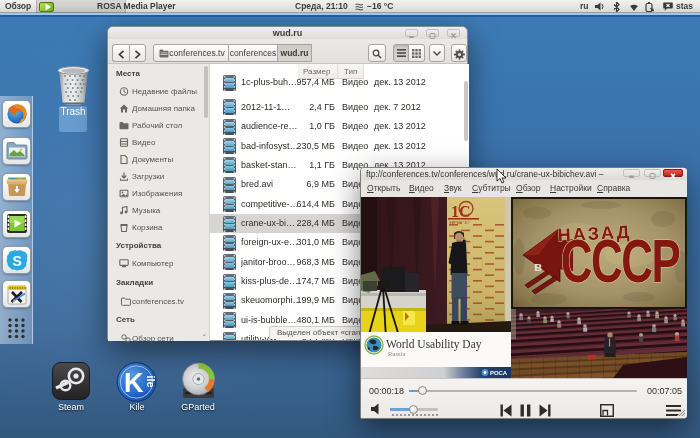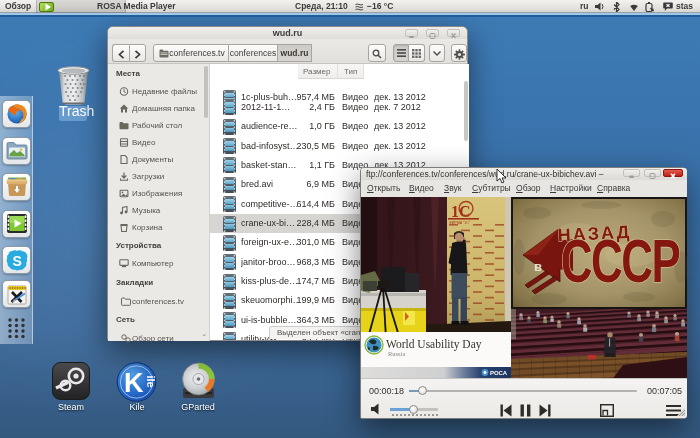--- a/index.html
+++ b/index.html
@@ -109,22 +109,22 @@
           <circle cx="17.2" cy="32" r="1"></circle>
           <circle cx="22.2" cy="32" r="1"></circle>
         <circle cx="14" cy="36" r="1"></circle>
           <circle cx="19" cy="36" r="1"></circle>
       </g>
       <ellipse cx="17.5" cy="6.5" rx="15.5" ry="3.8" fill="#f0f2f3"></ellipse>
       <ellipse cx="17.5" cy="6.5" rx="15.5" ry="3.8" fill="none" stroke="#909396" stroke-width="1"></ellipse>
       <ellipse cx="17.5" cy="6.8" rx="12" ry="2.6" fill="#b8bbbe"></ellipse>
       <path d="M6.8 38.6 L28.2 38.6 L28 40.2 L7 40.2 Z" fill="#6a6d70"></path>
     </svg>
-    <div class="abs" style="left:59px; top:106px; width:28px; height:15px; background:rgba(110,160,210,0.9);
-         border-radius:2.5px; color:#fff; font-size:14px; text-align:center; line-height:11px;">Trash</div>
+    <div class="abs" style="left:59px; top:106px; width:28px; height:26px; background:rgba(110,160,210,0.9);
+         border-radius:2.5px; color:#fff; font-size:10px; text-align:center; line-height:11px;">Trash</div>
   </div>
 
   <div id="bottomicons">
 
     <svg class="abs" style="left:52px; top:362px;" width="38" height="38" viewBox="0 0 38 38">
       <defs>
           <linearGradient id="stm" x1="0" y1="0" x2="0" y2="1">
         <stop offset="0" stop-color="#4a4a4c"></stop>
             <stop offset="1" stop-color="#222224"></stop>
           </linearGradient>
@@ -405,21 +405,21 @@
           <circle cx="3" cy="3" r="2.2" fill="none" stroke="#6b675f"></circle>
           <circle cx="7" cy="6" r="2.2" fill="none" stroke="#6b675f"></circle>
         </svg>
 
       <div style="position:absolute; right:1px; top:2px; width:4px; height:52px; background:#c3c1bd; border-radius:2px;"></div>
       <div style="position:absolute; right:2px; top:266px; font-size:7px; color:#8a8680;">⌄</div>
     </div>
     <div class="list">
       <div class="lh" style="left:88px; width:40px; padding-left:5px;">Размер</div>
       <div class="lh" style="left:128px; width:26px; padding-left:6px;">Тип</div>
-      <div class="row" style="top:24px;padding-left:8px;">
+      <div class="row" style="top:9px;padding-left:8px;">
           <div class="ficon"></div>
           <div class="nm">1c-plus-buh…</div>
           <div class="sz">957,4 МБ</div>
           <div class="tp">Видео</div>
           <div class="dt">дек. 13 2012</div>
         </div>
       <div class="row" style="top:33.9px;text-decoration:underline;">
           <div class="ficon"></div>
           <div class="nm">2012-11-1…</div>
           <div class="sz">2,4 ГБ</div>
@@ -492,21 +492,21 @@
       <div class="row" style="top:227.4px;">
           <div class="ficon"></div>
           <div class="nm">skeuomorphi…</div>
           <div class="sz">199,9 МБ</div>
           <div class="tp">Видео</div>
           <div class="dt">дек. 13 2012</div>
         </div>
       <div class="row" style="top:246.7px;">
           <div class="ficon"></div>
           <div class="nm">ui-is-bubble…</div>
-          <div class="sz">364,3 МБ</div>
+          <div class="sz">480,1 МБ</div>
           <div class="tp">Видео</div>
           <div class="dt">дек. 13 2012</div>
         </div>
       <div class="row" style="top:266.1px;">
           <div class="ficon"></div>
           <div class="nm">utility-vs-…</div>
           <div class="sz">95,1 МБ</div>
           <div class="tp">Видео</div>
         </div>
 

